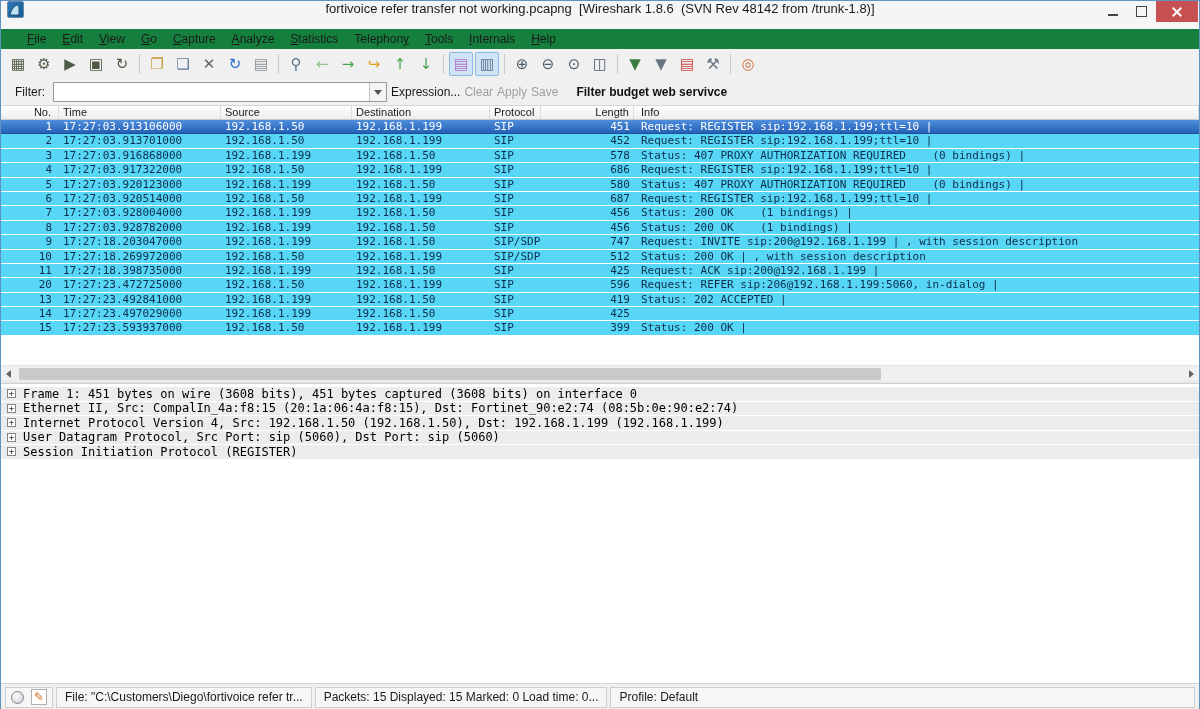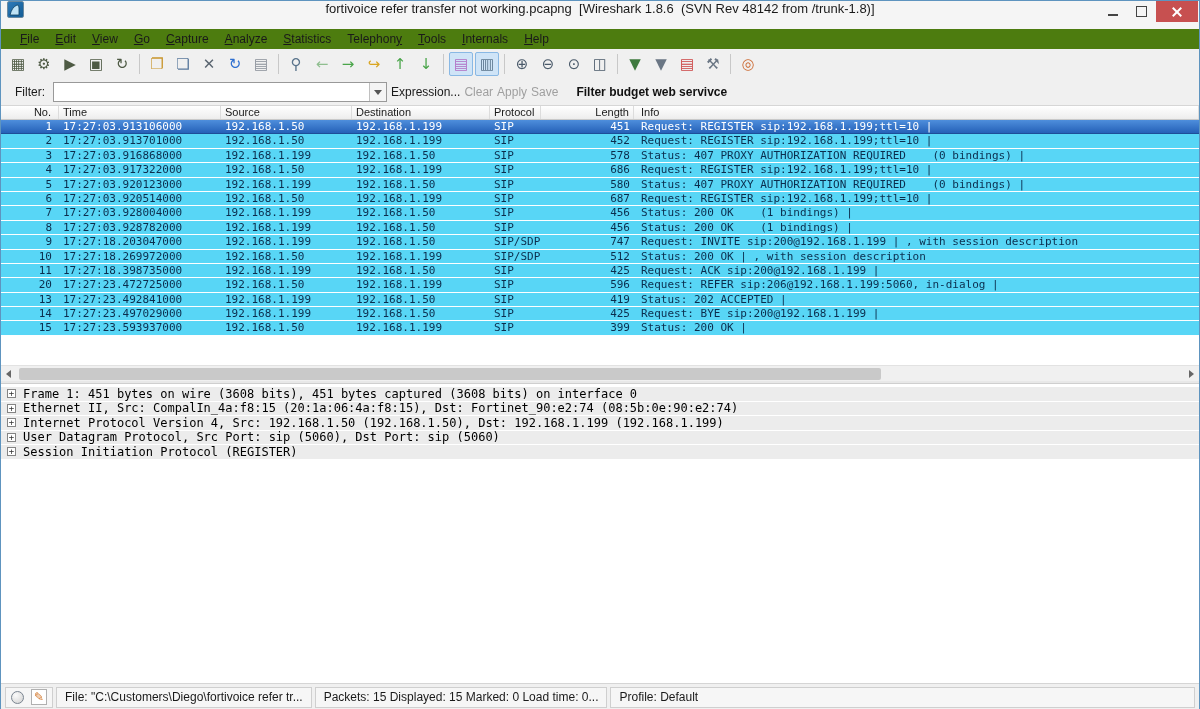--- a/index.html
+++ b/index.html
@@ -14,21 +14,21 @@
   .win-controls { position: absolute; right: 1px; top: 0; display: flex; }
   .win-btn { width: 29px; height: 21px; display: flex; align-items: center; justify-content: center; position: relative; }
   .win-btn.min::before { content: ""; width: 10px; height: 2px; background: #444; margin-top: 6px; }
   .win-btn.max::before { content: ""; width: 9px; height: 9px; border: 1.5px solid #444; }
   .win-btn.close { width: 42px; background: #c75050; }
   .win-btn.close::before, .win-btn.close::after { content: ""; position: absolute; width: 12px; height: 2px; background: #fff; }
   .win-btn.close::before { transform: rotate(45deg); }
   .win-btn.close::after { transform: rotate(-45deg); }
 
   
-  .menubar { height: 20px; flex: 0 0 20px; background: #4d7c0f; display: flex; align-items: center; padding-left: 11px; }
+  .menubar { height: 20px; flex: 0 0 20px; background: #15803d; display: flex; align-items: center; padding-left: 18px; }
   .menu-item { font-size: 12px; color: #1a1a1a; padding: 2px 8px; cursor: default; }
   .accel { text-decoration: underline; }
 
   
   .toolbar { height: 30px; flex: 0 0 30px; background: #f0f0f0; display: flex; align-items: center; padding-left: 4px; }
   .tb-sep { width: 1px; height: 20px; background: #c8c8c8; margin: 0 4px; }
   .tb-btn { width: 24px; height: 24px; margin: 0 1px; display: flex; align-items: center; justify-content: center; border: 1px solid transparent; border-radius: 2px; }
   .tb-btn.toggled { background: #cfe4f7; border-color: #89b8e4; }
   .tb-glyph { font-size: 15px; line-height: 1; font-family: "DejaVu Sans", sans-serif; }
 
@@ -346,21 +346,20 @@
           <span class="cell col-length">419</span>
           <span class="cell col-info">Status: 202 ACCEPTED |</span>
         </div>
         <div class="prow">
           <span class="cell col-no">14</span>
           <span class="cell col-time">17:27:23.497029000</span>
           <span class="cell col-source">192.168.1.199</span>
           <span class="cell col-destination">192.168.1.50</span>
           <span class="cell col-protocol">SIP</span>
           <span class="cell col-length">425</span>
-          <span class="cell col-info">Request: BYE sip:200@192.168.1.199 |</span>
         </div>
         <div class="prow">
           <span class="cell col-no">15</span>
           <span class="cell col-time">17:27:23.593937000</span>
           <span class="cell col-source">192.168.1.50</span>
           <span class="cell col-destination">192.168.1.199</span>
           <span class="cell col-protocol">SIP</span>
           <span class="cell col-length">399</span>
           <span class="cell col-info">Status: 200 OK |</span>
         </div>

